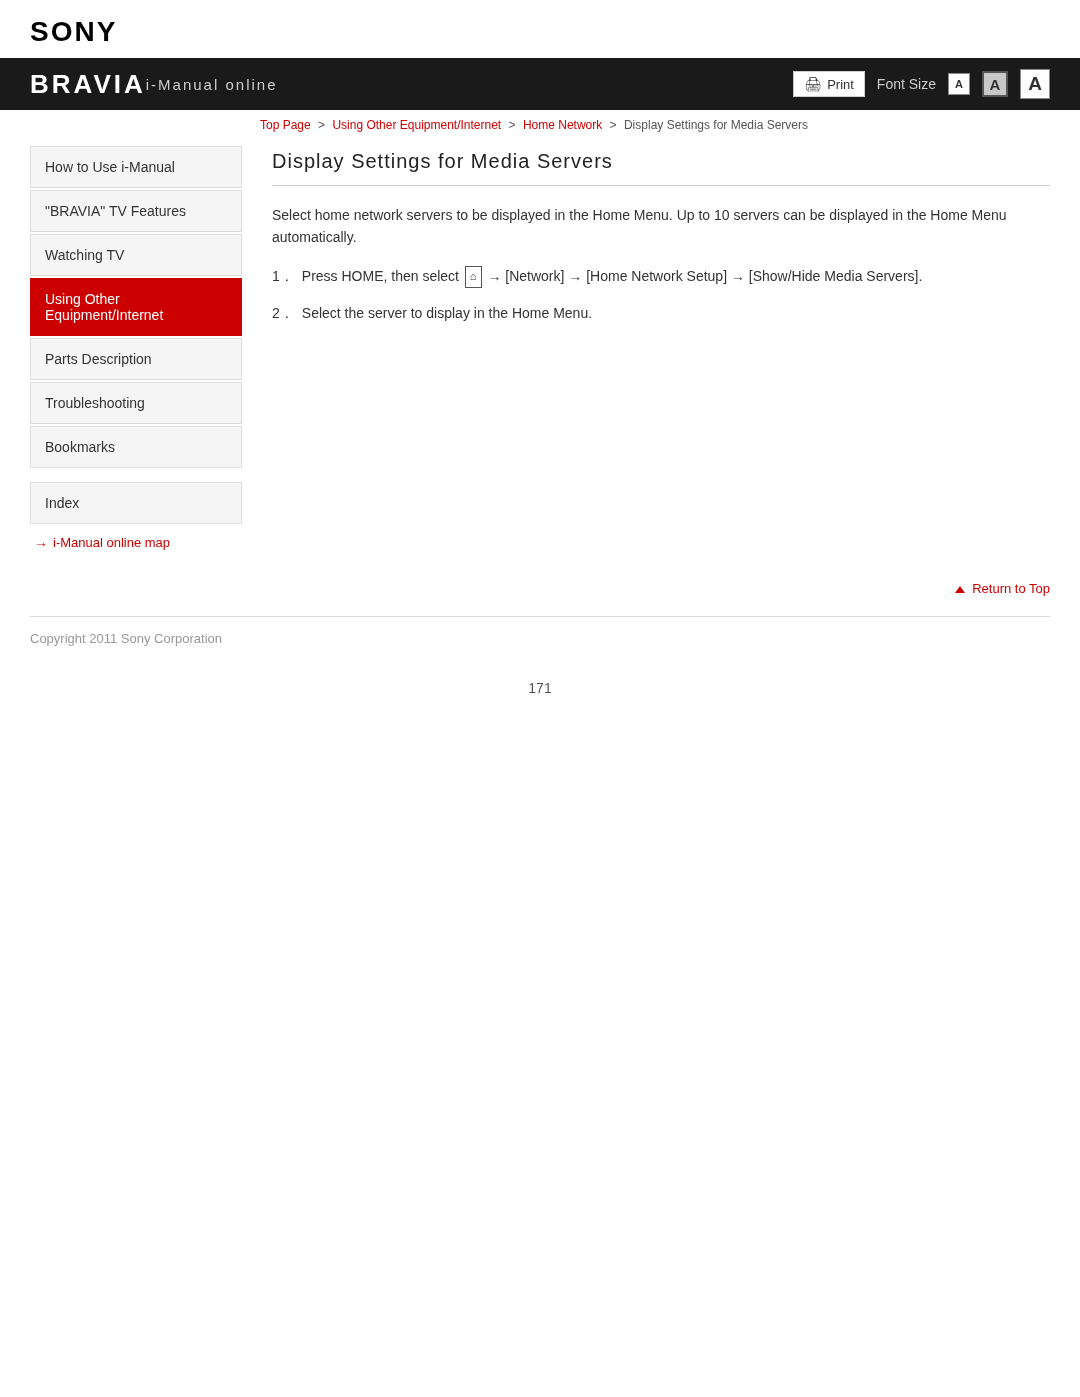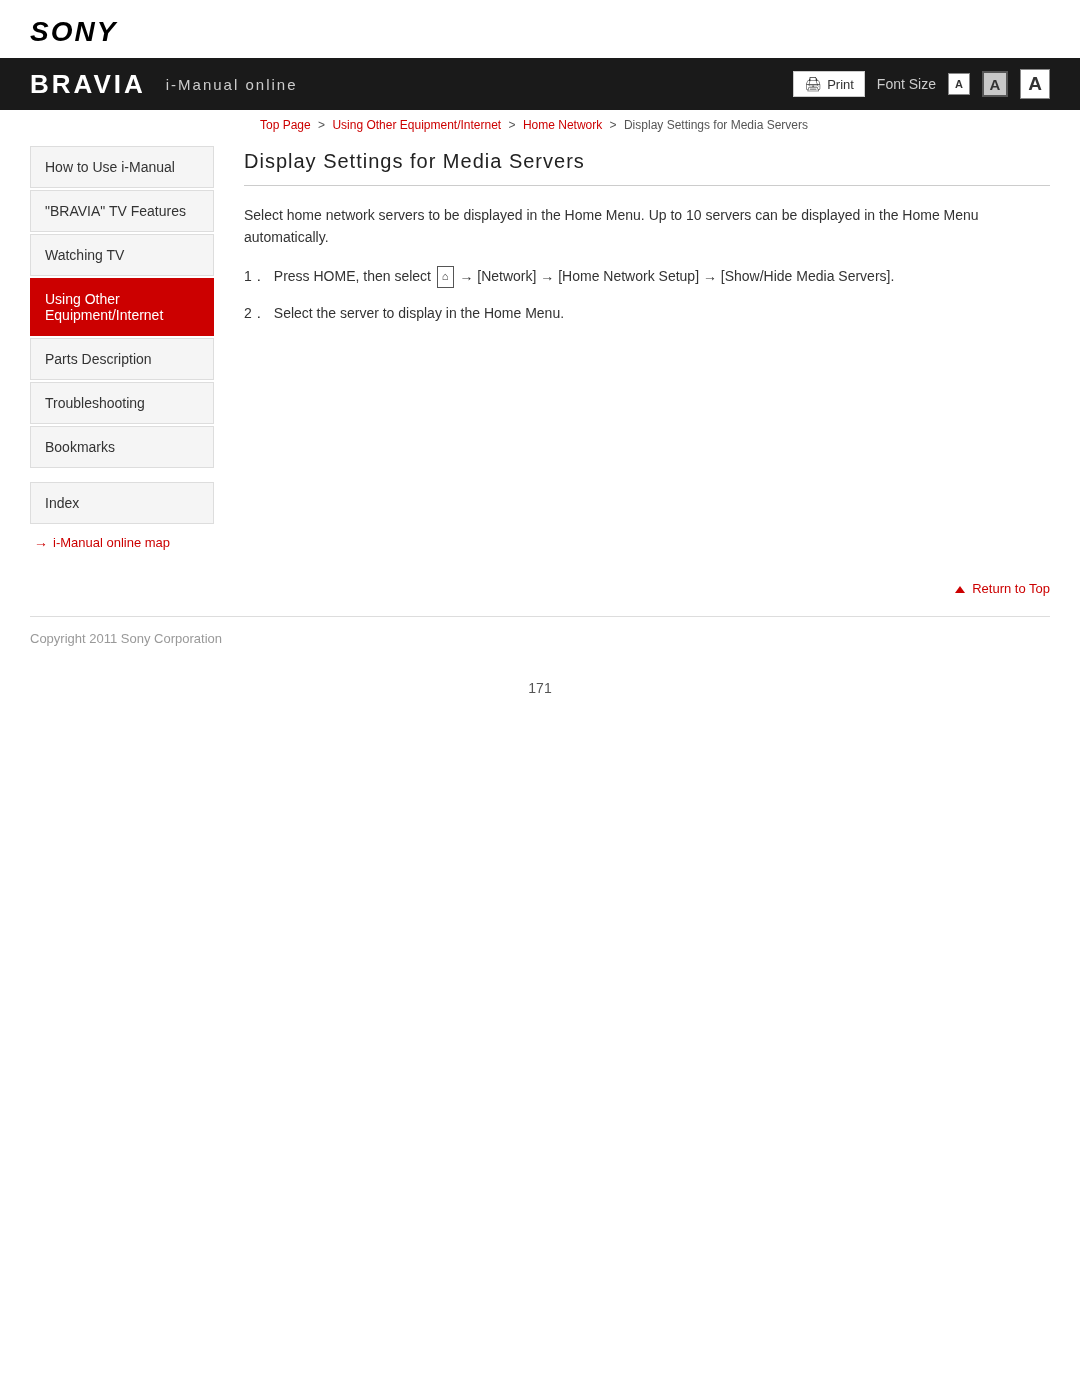--- a/index.html
+++ b/index.html
@@ -1,26 +1,26 @@
 <!DOCTYPE html>
 <html><head>
   <meta charset="utf-8">
   <style>
     * { margin: 0; padding: 0; box-sizing: border-box; }
     body { font-family: Arial, sans-serif; background: #fff; color: #333; font-size: 14px; width: 1080px; min-height: 1397px; }
 
     
-    .top-bar { padding: 18px 30px 12px 30px; font-style: italic; }
+    .top-bar { padding: 18px 30px 12px 30px; }
     .sony-logo { display: flex; flex-direction: column; line-height: 1; }
     .sony-logo .sony-text { font-size: 28px; font-weight: 900; letter-spacing: 2px; color: #000; font-family: Arial Black, sans-serif; }
     .sony-logo .tagline { font-size: 10px; color: #555; letter-spacing: 1px; margin-top: 1px; }
 
     
     .bravia-bar { background: #1a1a1a; display: flex; align-items: center; justify-content: space-between; padding: 0 30px; height: 52px; }
-    .bravia-left { display: flex; align-items: center; gap: 20px; }
+    .bravia-left { display: flex; align-items: center; }
     .bravia-logo { color: #fff; font-size: 26px; font-weight: 900; font-family: Arial Black, sans-serif; letter-spacing: 3px; }
     .bravia-subtitle { color: #ccc; font-size: 15px; letter-spacing: 2px; }
     .bravia-right { display: flex; align-items: center; gap: 12px; }
     .print-btn { background: #fff; border: 1px solid #ccc; padding: 4px 10px; font-size: 13px; cursor: pointer; display: flex; align-items: center; gap: 5px; color: #333; }
     .print-icon { font-size: 14px; }
     .font-size-label { color: #ccc; font-size: 14px; }
     .font-btn { border: 1px solid #888; background: #fff; color: #333; cursor: pointer; font-weight: bold; display: inline-flex; align-items: center; justify-content: center; }
     .font-btn.small { font-size: 11px; width: 22px; height: 22px; }
     .font-btn.medium { font-size: 15px; width: 26px; height: 26px; background: #c8c8c8; border: 2px solid #555; }
     .font-btn.large { font-size: 19px; width: 30px; height: 30px; }
@@ -28,21 +28,21 @@
     
     .main-container { display: flex; padding: 0 30px; margin-top: 10px; }
 
     
     .breadcrumb-bar { padding: 8px 30px 4px 260px; font-size: 12px; color: #555; }
     .breadcrumb-bar a { color: #c00; text-decoration: none; }
     .breadcrumb-sep { margin: 0 4px; color: #555; }
     .breadcrumb-current { color: #555; }
 
     
-    .sidebar { width: 184px; flex-shrink: 0; margin-right: 30px; }
+    .sidebar { width: 212px; flex-shrink: 0; margin-right: 30px; }
     .sidebar-item { padding: 12px 14px; border: 1px solid #ddd; background: #f5f5f5; margin-bottom: 2px; cursor: pointer; font-size: 14px; color: #333; }
     .sidebar-item.active { background: #c00; color: #fff; border-color: #c00; }
     .sidebar-divider { height: 12px; }
     .sidebar-link { display: flex; align-items: center; gap: 5px; color: #c00; font-size: 13px; text-decoration: none; margin-top: 10px; padding-left: 4px; }
 
     
     .content { flex: 1; padding-top: 4px; }
     .page-title { font-size: 20px; font-weight: normal; letter-spacing: 1px; padding-bottom: 12px; border-bottom: 1px solid #ccc; margin-bottom: 18px; color: #222; }
     .content-body { font-size: 14px; line-height: 1.6; color: #333; }
     .content-body p { margin-bottom: 16px; }

